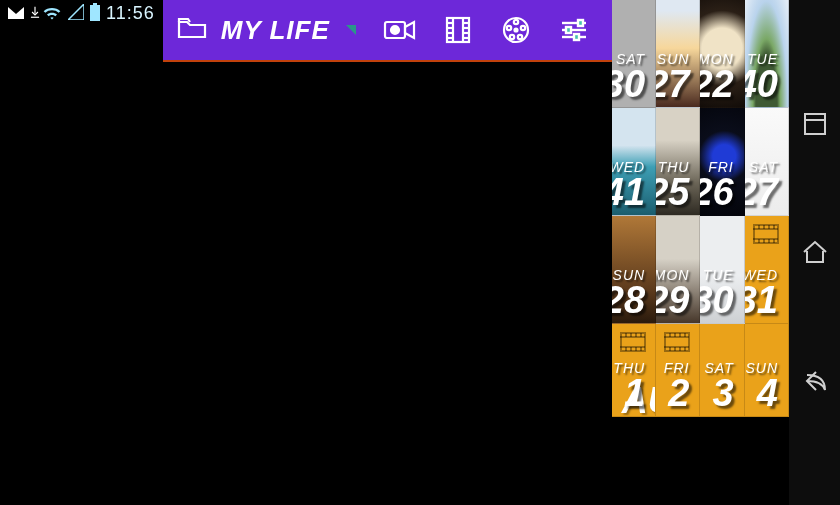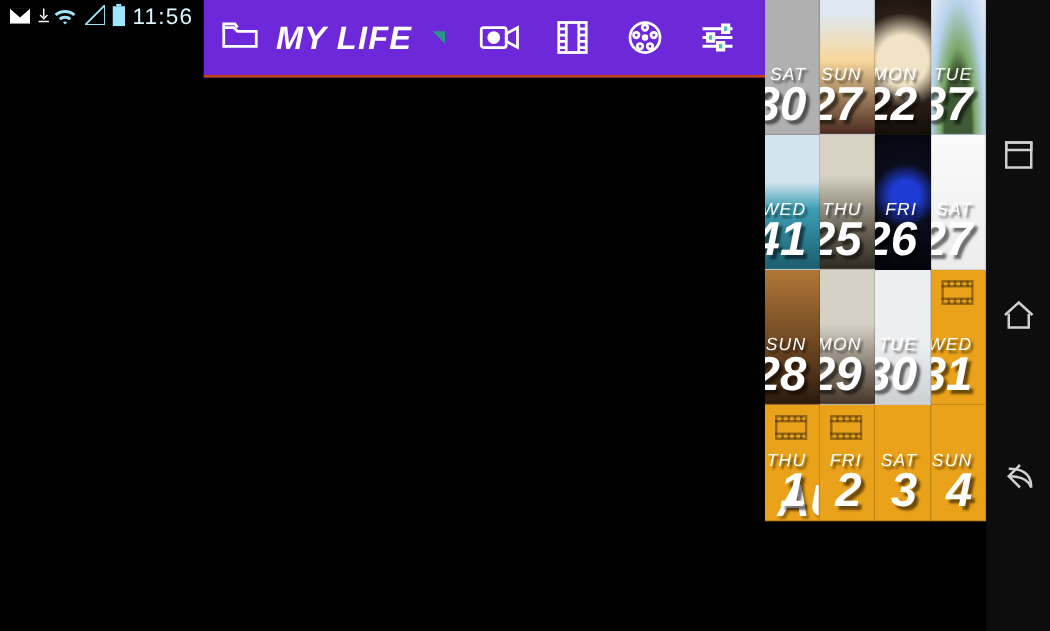--- a/index.html
+++ b/index.html
@@ -158,21 +158,21 @@
             <div class="photo bg-plate"></div>
             <div class="date-stack">
               <div class="dow">MON</div>
               <div class="num">22</div>
             </div>
           </div>
           <div class="tile bg-hills">
             <div class="photo bg-hills"></div>
             <div class="date-stack">
               <div class="dow">TUE</div>
-              <div class="num">37</div>
+              <div class="num">40</div>
             </div>
           </div>
           <div class="tile bg-lake">
             <div class="photo bg-lake"></div>
             <div class="date-stack">
               <div class="dow">WED</div>
               <div class="num">41</div>
             </div>
           </div>
           <div class="tile bg-garage">

